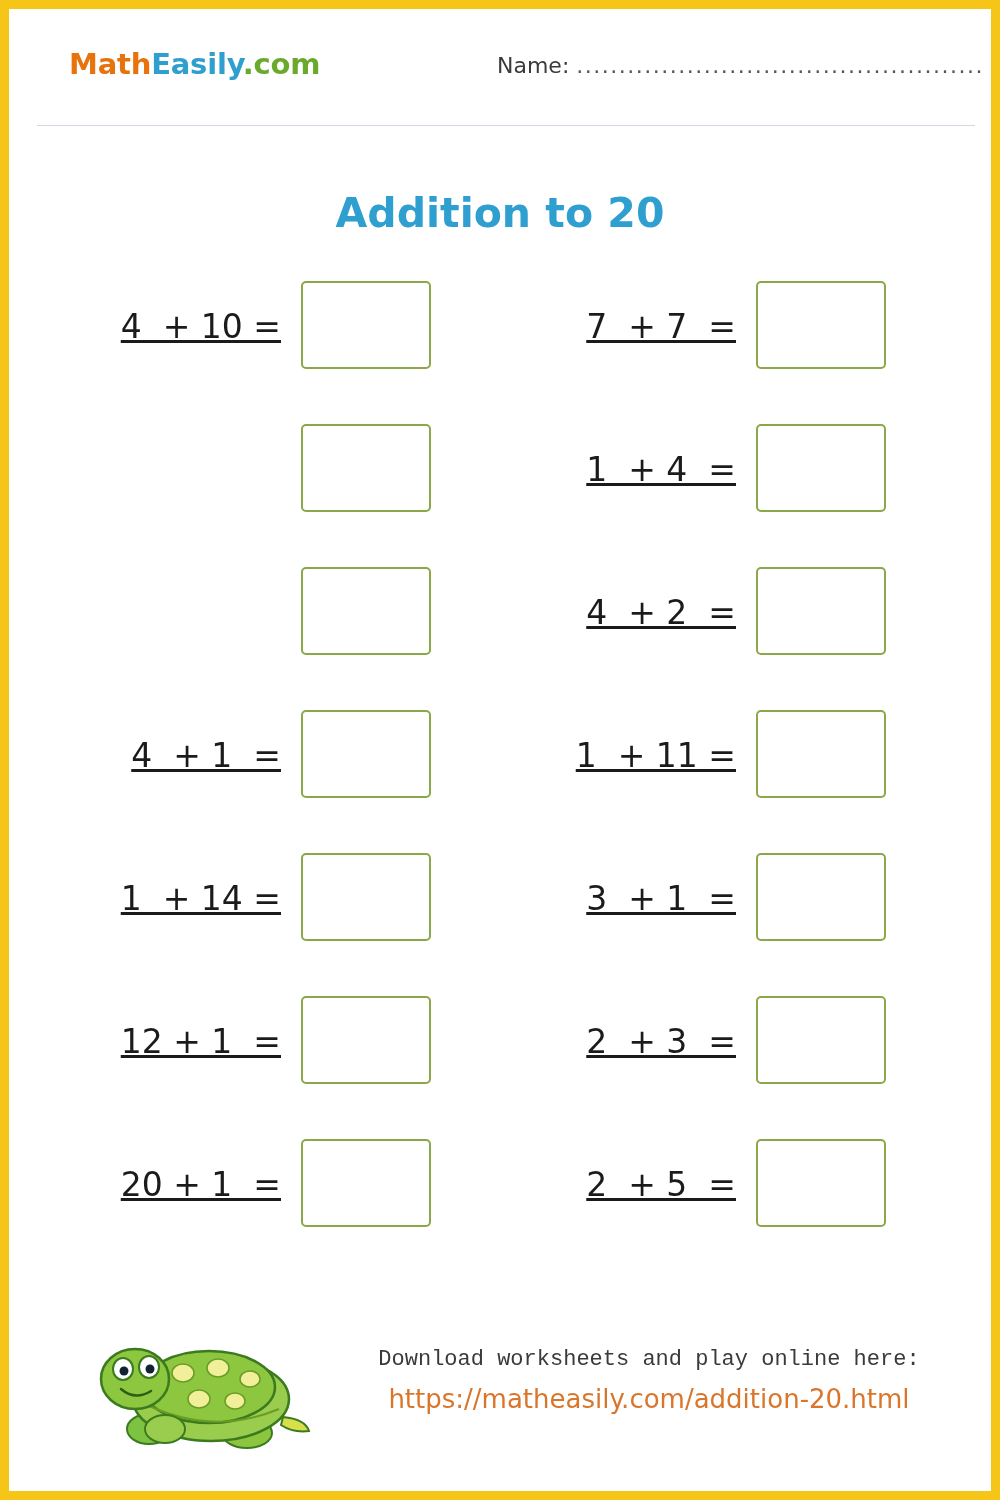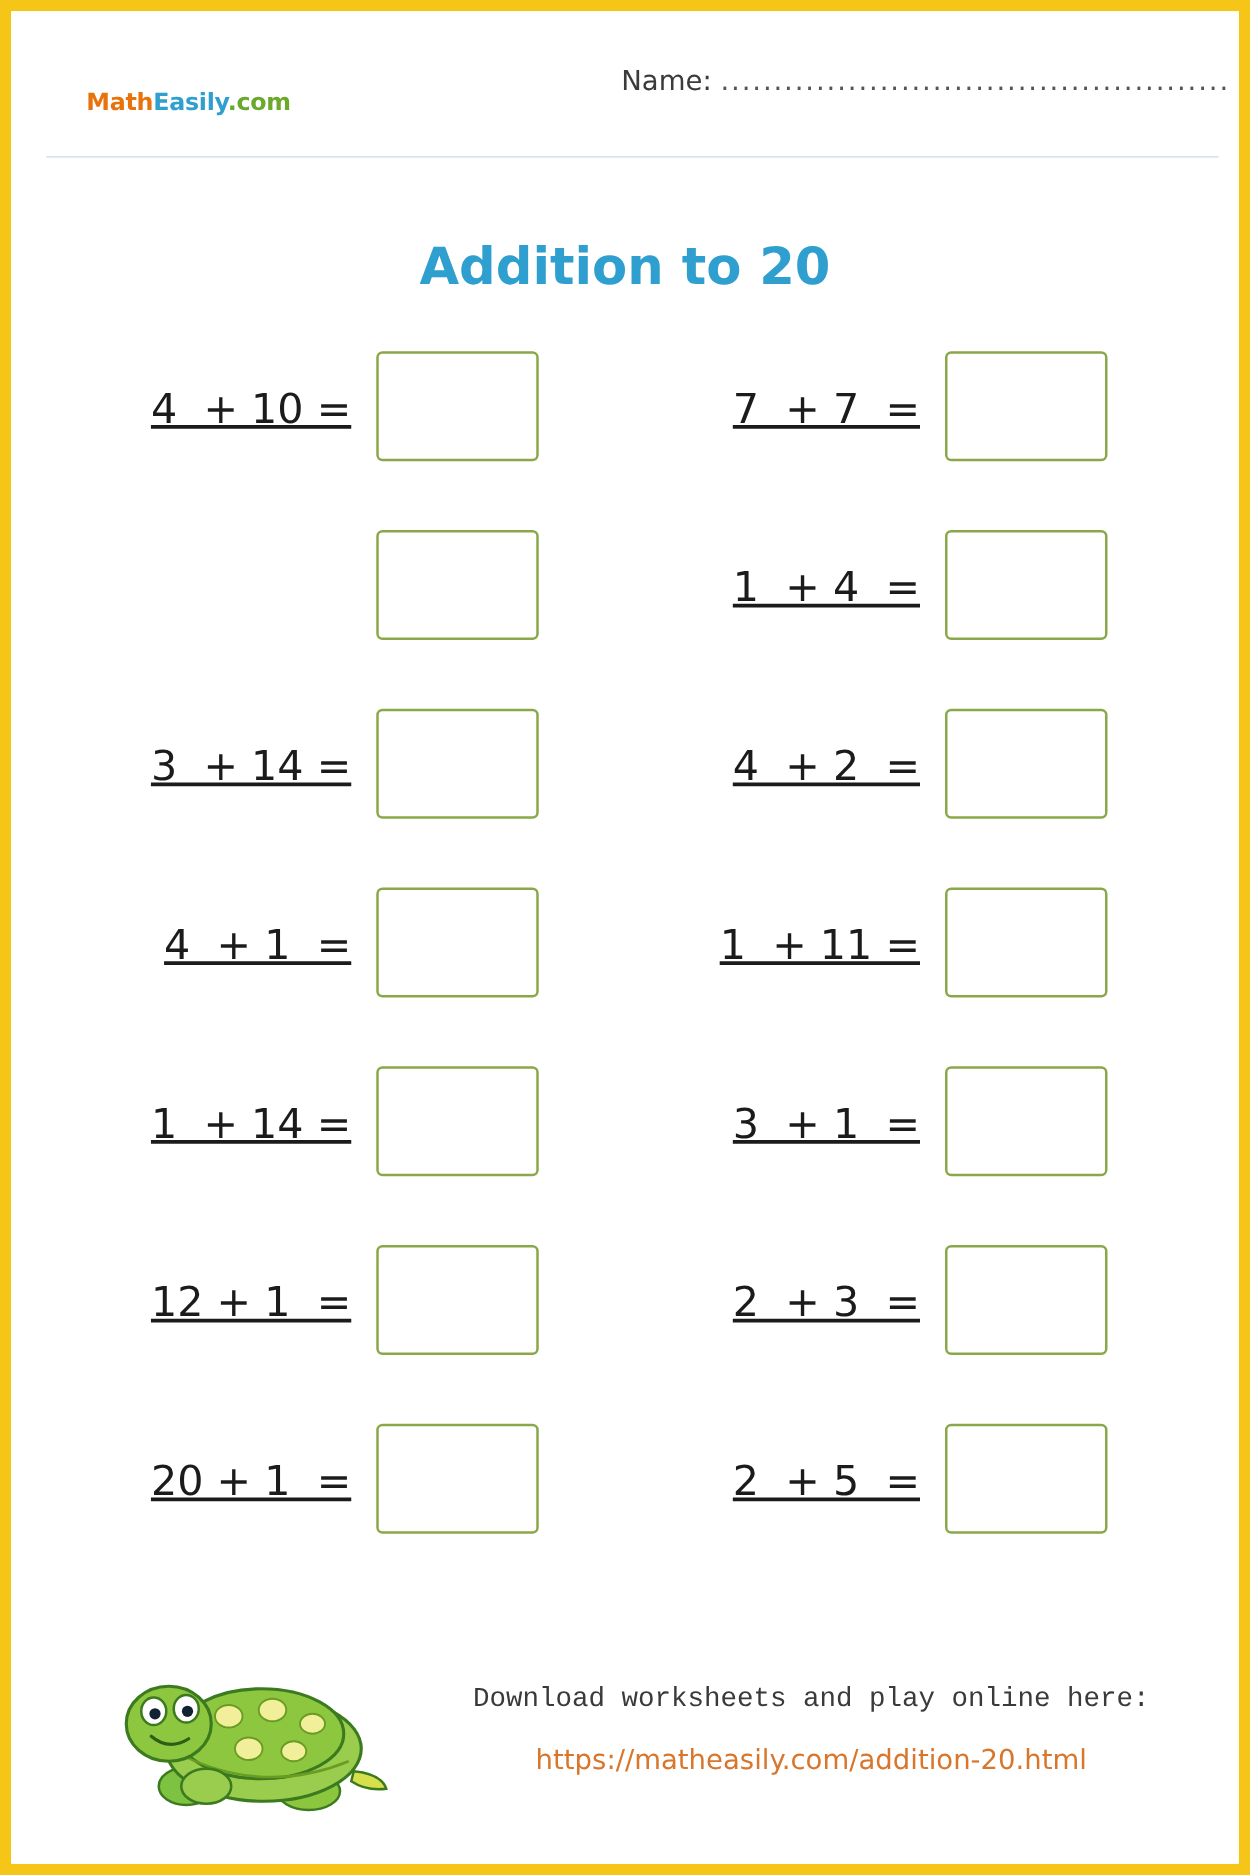--- a/index.html
+++ b/index.html
@@ -32,26 +32,25 @@
     position: absolute;
     left: 0;
     top: 38px;
     width: 100%;
     height: 60px;
   }
   .logo {
     position: absolute;
     left: 60px;
     top: 0;
-    font-size: 19px;
+    font-size: 29px;
     font-weight: bold;
     letter-spacing: -0.2px;
     white-space: nowrap;
     font-family: "DejaVu Sans", sans-serif;
-    margin-top: 24px;
   }
   .logo .part-math { color: #e8730c; }
   .logo .part-easily { color: #2f9fd0; }
   .logo .part-com { color: #6aa92b; }
 
   .name-line {
     position: absolute;
     left: 488px;
     top: 6px;
     font-size: 22px;
@@ -137,22 +136,22 @@
     width: 620px;
     text-align: center;
   }
   .footer-line1 {
     font-size: 22px;
     color: #3a3a3a;
     font-family: Liberation Mono, monospace;
   }
   .footer-link {
     display: block;
-    margin-top: 24px;
-    font-size: 22px;
+    margin-top: 12px;
+    font-size: 26px;
     color: #d9762b;
     font-family: "DejaVu Sans", sans-serif;
     text-decoration: none;
   }
 
   .turtle {
     position: absolute;
     left: 78px;
     top: 1312px;
     width: 230px;
@@ -183,21 +182,20 @@
 
       <div class="col col-left">
         <div class="problem">
           <div class="expr">4  + 10 =</div>
           <div class="answer-box"></div>
         </div>
         <div class="problem">
           <div class="answer-box"></div>
         </div>
         <div class="problem">
-          <div class="expr">3  + 14 =</div>
           <div class="answer-box"></div>
         </div>
         <div class="problem">
           <div class="expr">4  + 1  =</div>
           <div class="answer-box"></div>
         </div>
         <div class="problem">
           <div class="expr">1  + 14 =</div>
           <div class="answer-box"></div>
         </div>

